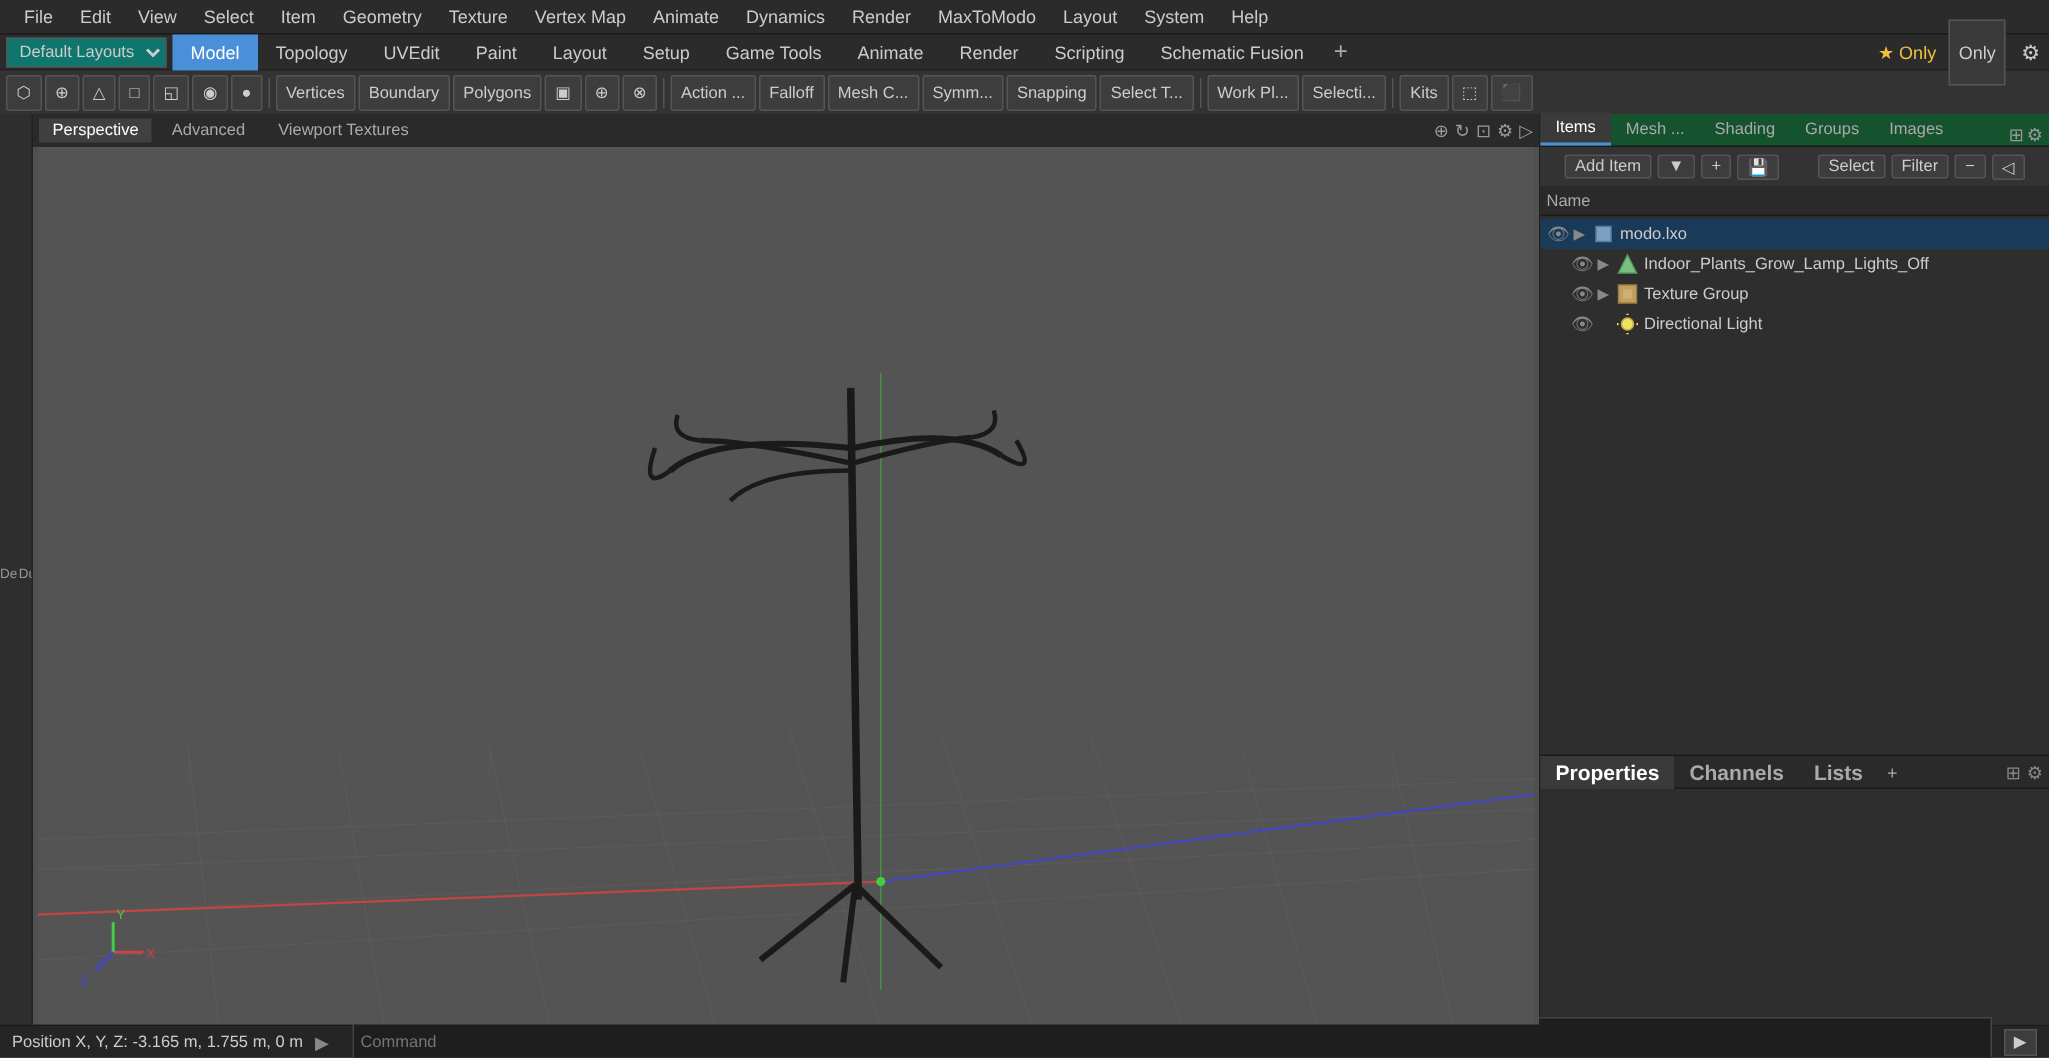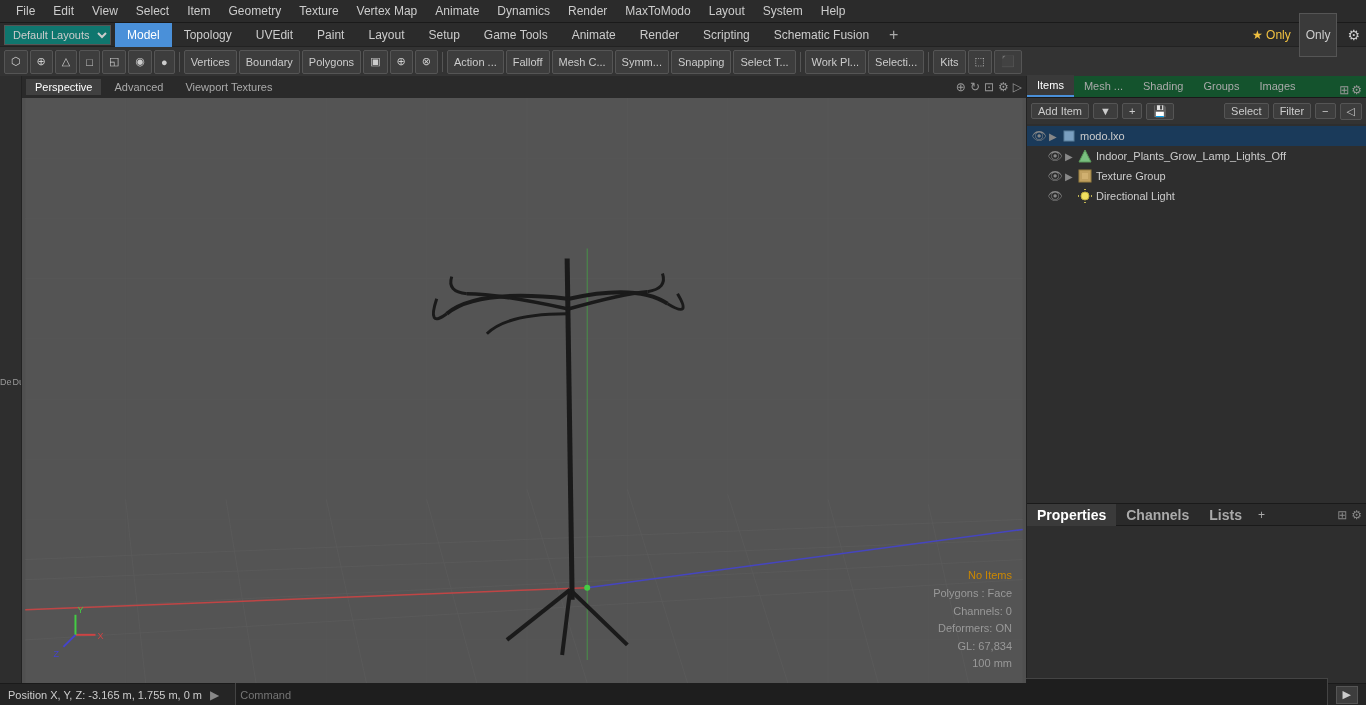--- a/index.html
+++ b/index.html
@@ -46,21 +46,21 @@
     
     #right-panel { width: 340px; background: #2e2e2e; border-left: 1px solid #222; display: flex; flex-direction: column; }
 
     
     #right-panel-tabs { display: flex; align-items: flex-end; background: #14532d; height: 22px; border-bottom: 1px solid #1a1a1a; }
     .rp-tab { padding: 2px 10px; color: #aaa; cursor: pointer; font-size: 11px; height: 22px; display: flex; align-items: center; }
     .rp-tab.active { color: #fff; background: #3a3a3a; border-bottom: 2px solid #4a90d9; }
     .rp-tab-actions { margin-left: auto; display: flex; gap: 2px; color: #999; padding-right: 4px; }
 
     
-    #items-toolbar { display: flex; align-items: center; padding: 2px 4px; gap: 4px; background: #333; height: 26px; }
+    #items-toolbar { display: flex; align-items: center; padding: 2px 16px; gap: 4px; background: #333; height: 26px; }
     .items-btn { background: #3d3d3d; border: 1px solid #555; color: #ccc; padding: 1px 6px; font-size: 11px; cursor: pointer; border-radius: 2px; }
     .items-btn.select-btn { margin-left: auto; }
 
     
     #items-list-header { display: flex; align-items: center; background: #2a2a2a; height: 20px; padding: 0 4px; border-bottom: 1px solid #1a1a1a; }
     #items-list-header span { color: #aaa; font-size: 11px; }
 
     
     #items-tree { flex: 1; background: #2e2e2e; overflow-y: auto; padding: 2px 0; }
     .tree-item { display: flex; align-items: center; padding: 2px 4px; cursor: pointer; height: 20px; }
@@ -270,28 +270,20 @@
         <g transform="translate(50, 535)">
           <line x1="0" y1="0" x2="20" y2="0" stroke="#cc4444" stroke-width="2"></line>
           <line x1="0" y1="0" x2="0" y2="-20" stroke="#44cc44" stroke-width="2"></line>
           <line x1="0" y1="0" x2="-12" y2="12" stroke="#4444cc" stroke-width="2"></line>
           <text x="22" y="4" fill="#cc4444" font-size="9">X</text>
           <text x="2" y="-22" fill="#44cc44" font-size="9">Y</text>
           <text x="-22" y="22" fill="#4444cc" font-size="9">Z</text>
         </g>
       </svg>
 
-      <div id="viewport-overlay">
-        <div class="no-items" style="color: rgb(204, 136, 0);">No Items</div>
-        <div>Polygons : Face</div>
-        <div>Channels: 0</div>
-        <div>Deformers: ON</div>
-        <div>GL: 67,834</div>
-        <div>100 mm</div>
-      </div>
     </div>
   </div>
 
   <div id="right-panel">
 
     <div id="right-panel-tabs">
       <div class="rp-tab active">Items</div>
       <div class="rp-tab">Mesh ...</div>
       <div class="rp-tab">Shading</div>
       <div class="rp-tab">Groups</div>
@@ -306,20 +298,23 @@
       <div class="items-btn">Add Item</div>
       <div class="items-btn">▼</div>
       <div class="items-btn">+</div>
       <div class="items-btn">💾</div>
       <div class="items-btn select-btn">Select</div>
       <div class="items-btn">Filter</div>
       <div class="items-btn">−</div>
       <div class="items-btn">◁</div>
     </div>
 
+    <div id="items-list-header">
+      <span>Name</span>
+    </div>
 
     <div id="items-tree">
 
       <div class="tree-item selected">
         <div class="eye-icon">👁</div>
         <div class="tree-arrow">▶</div>
         <div class="tree-icon">
           <svg width="14" height="14" viewBox="0 0 14 14">
               <rect x="2" y="2" width="10" height="10" fill="#7a9fc0" stroke="#5a7f9a" stroke-width="1"></rect>
             </svg>

